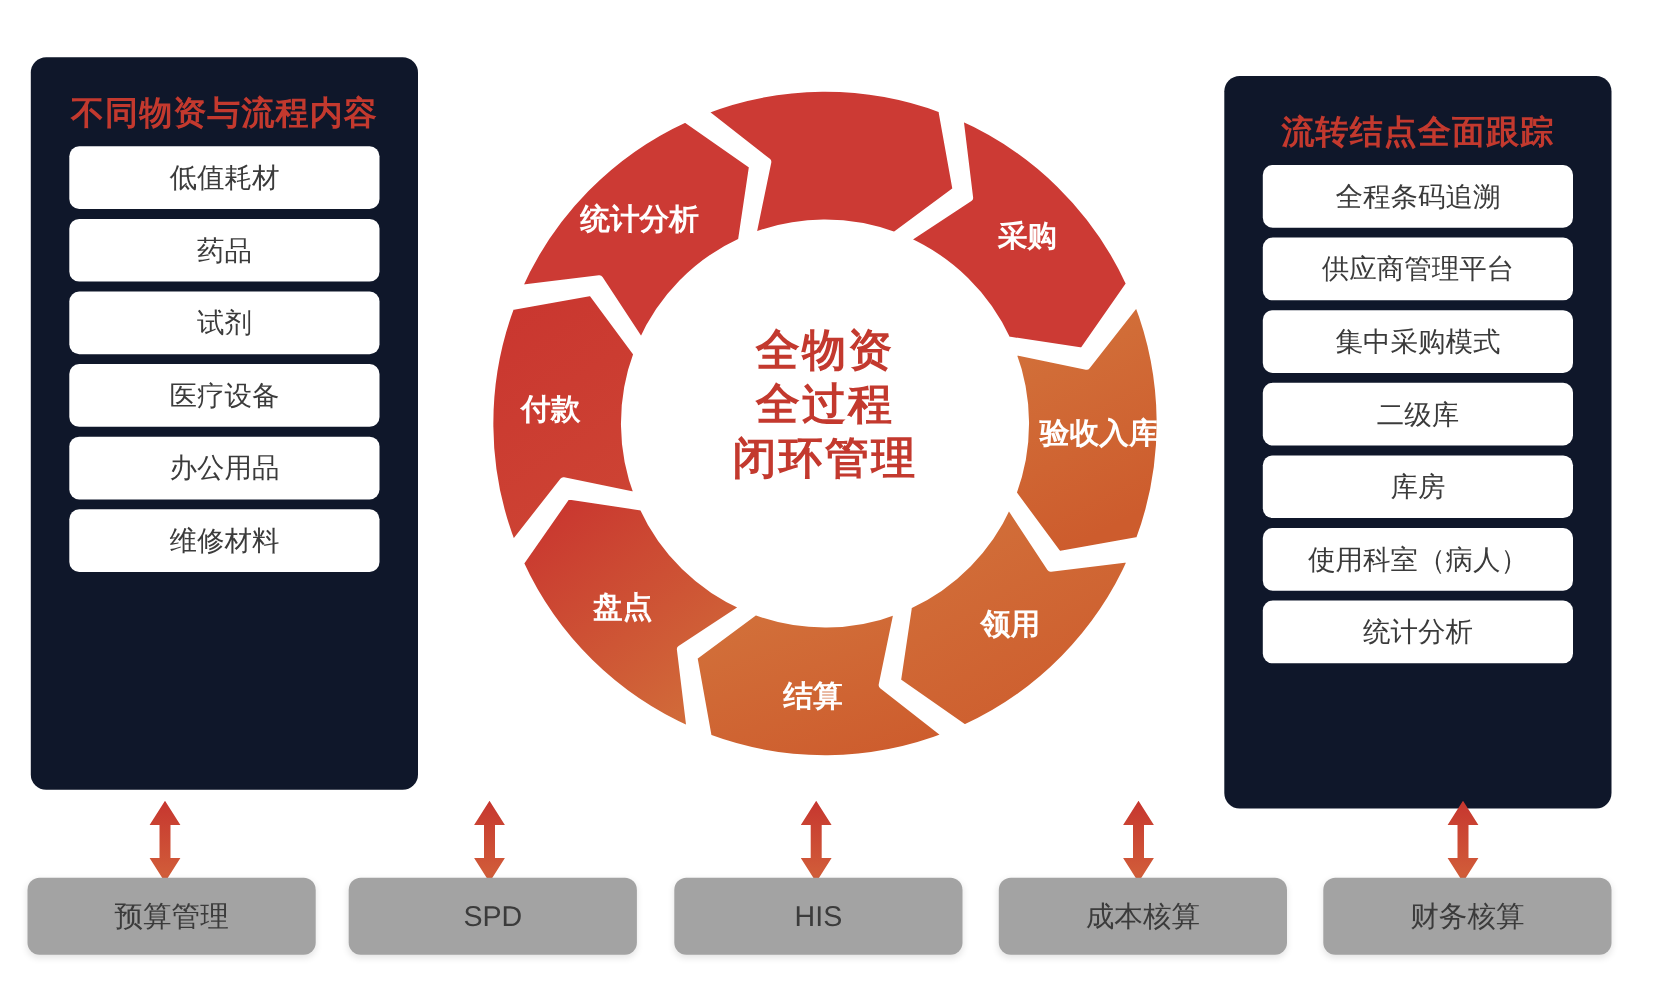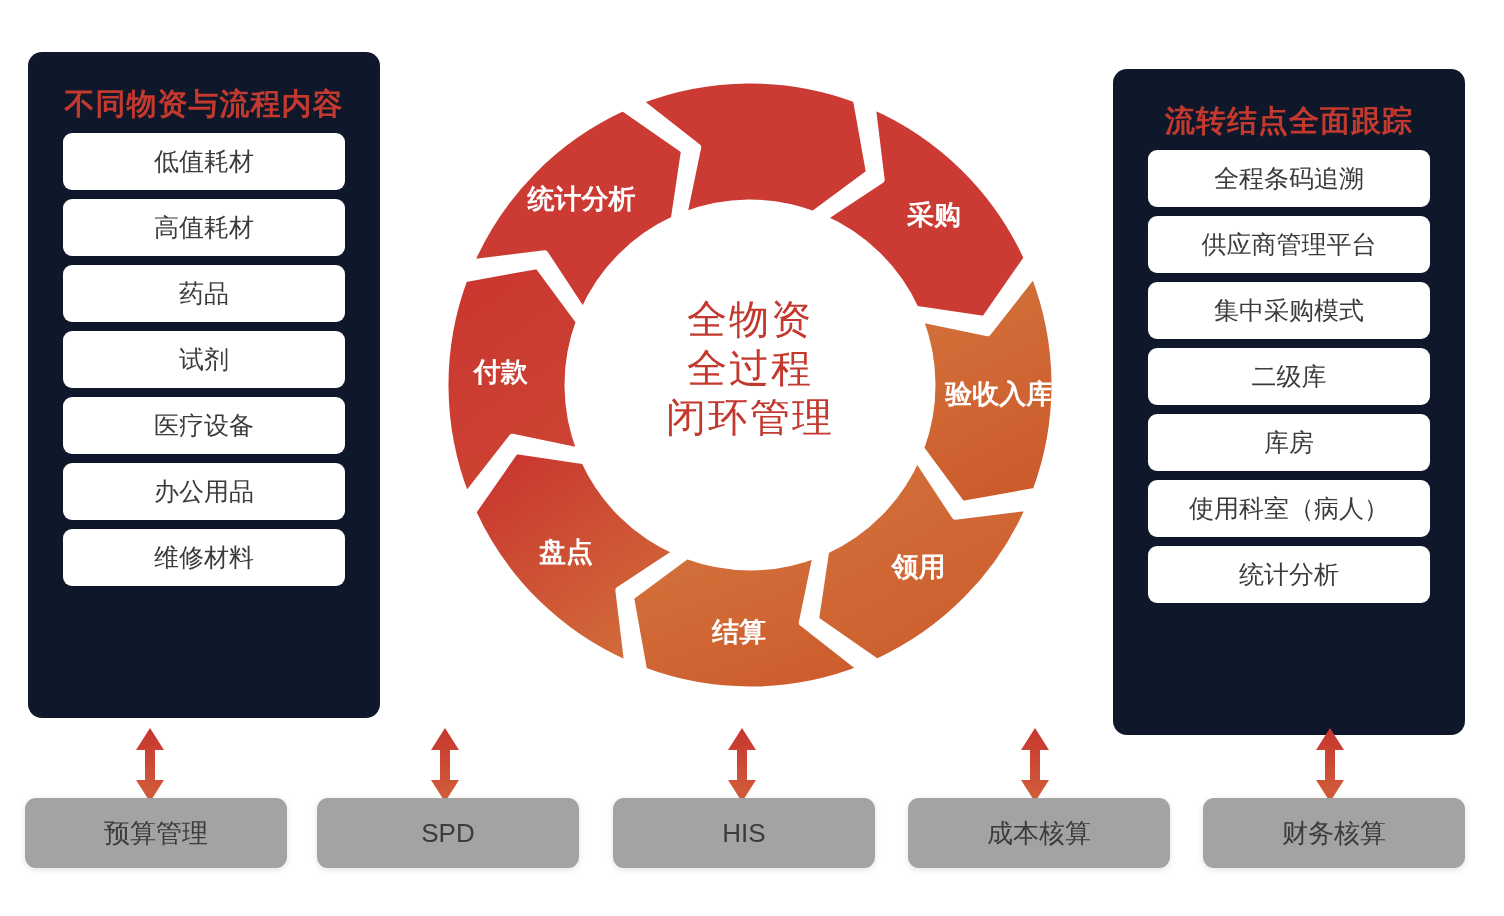--- a/index.html
+++ b/index.html
@@ -60,21 +60,21 @@
     text-anchor:middle;
     dominant-baseline:middle;
   }
 
   #center-text{
     position:absolute;
     left:615px;top:295px;width:270px;
     text-align:center;
     color:#c3392e;
     font-size:40px;
-    font-weight:400;
+    font-weight:700;
     line-height:1.22;
     letter-spacing:2px;
   }
 
   
   .arrow{position:absolute;width:34px;height:74px;top:728px;}
 
   
   .bottom-box{
     position:absolute;
@@ -90,21 +90,20 @@
 </style>
 </head>
 <body>
 
 <div class="stage">
 
   <div class="panel" id="panel-left">
     <div class="panel-title">不同物资与流程内容</div>
     <div class="panel-list">
       <div class="panel-item">低值耗材</div>
-      <div class="panel-item">高值耗材</div>
       <div class="panel-item">药品</div>
       <div class="panel-item">试剂</div>
       <div class="panel-item">医疗设备</div>
       <div class="panel-item">办公用品</div>
       <div class="panel-item">维修材料</div>
     </div>
   </div>
 
   <div class="panel" id="panel-right">
     <div class="panel-title">流转结点全面跟踪</div>

